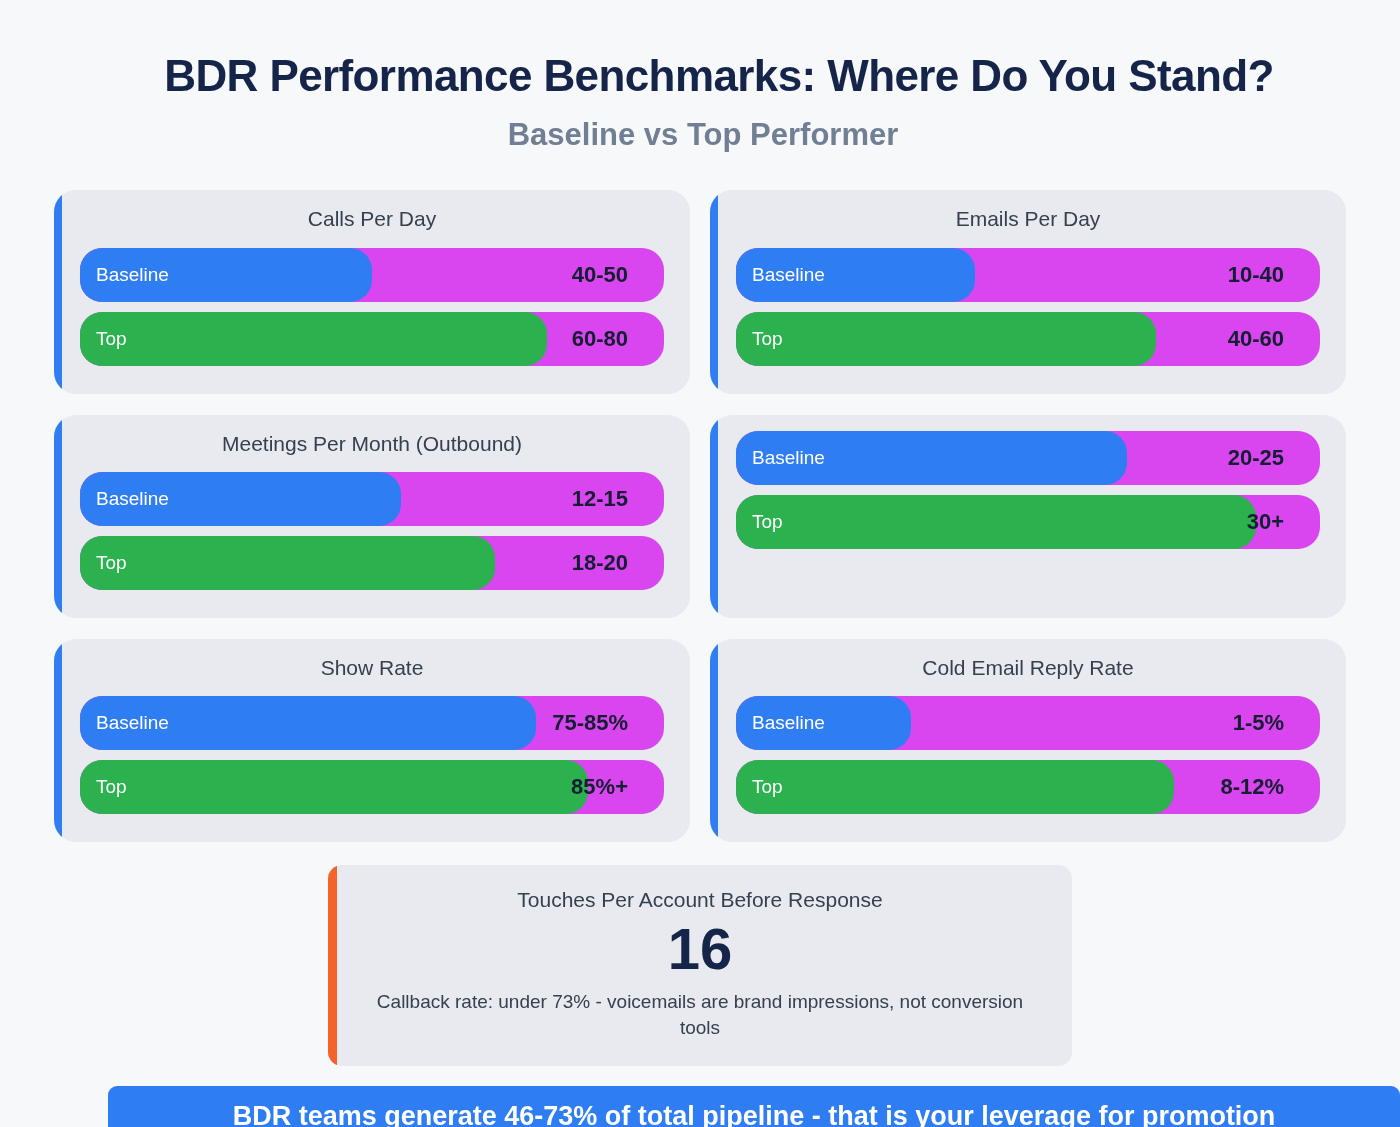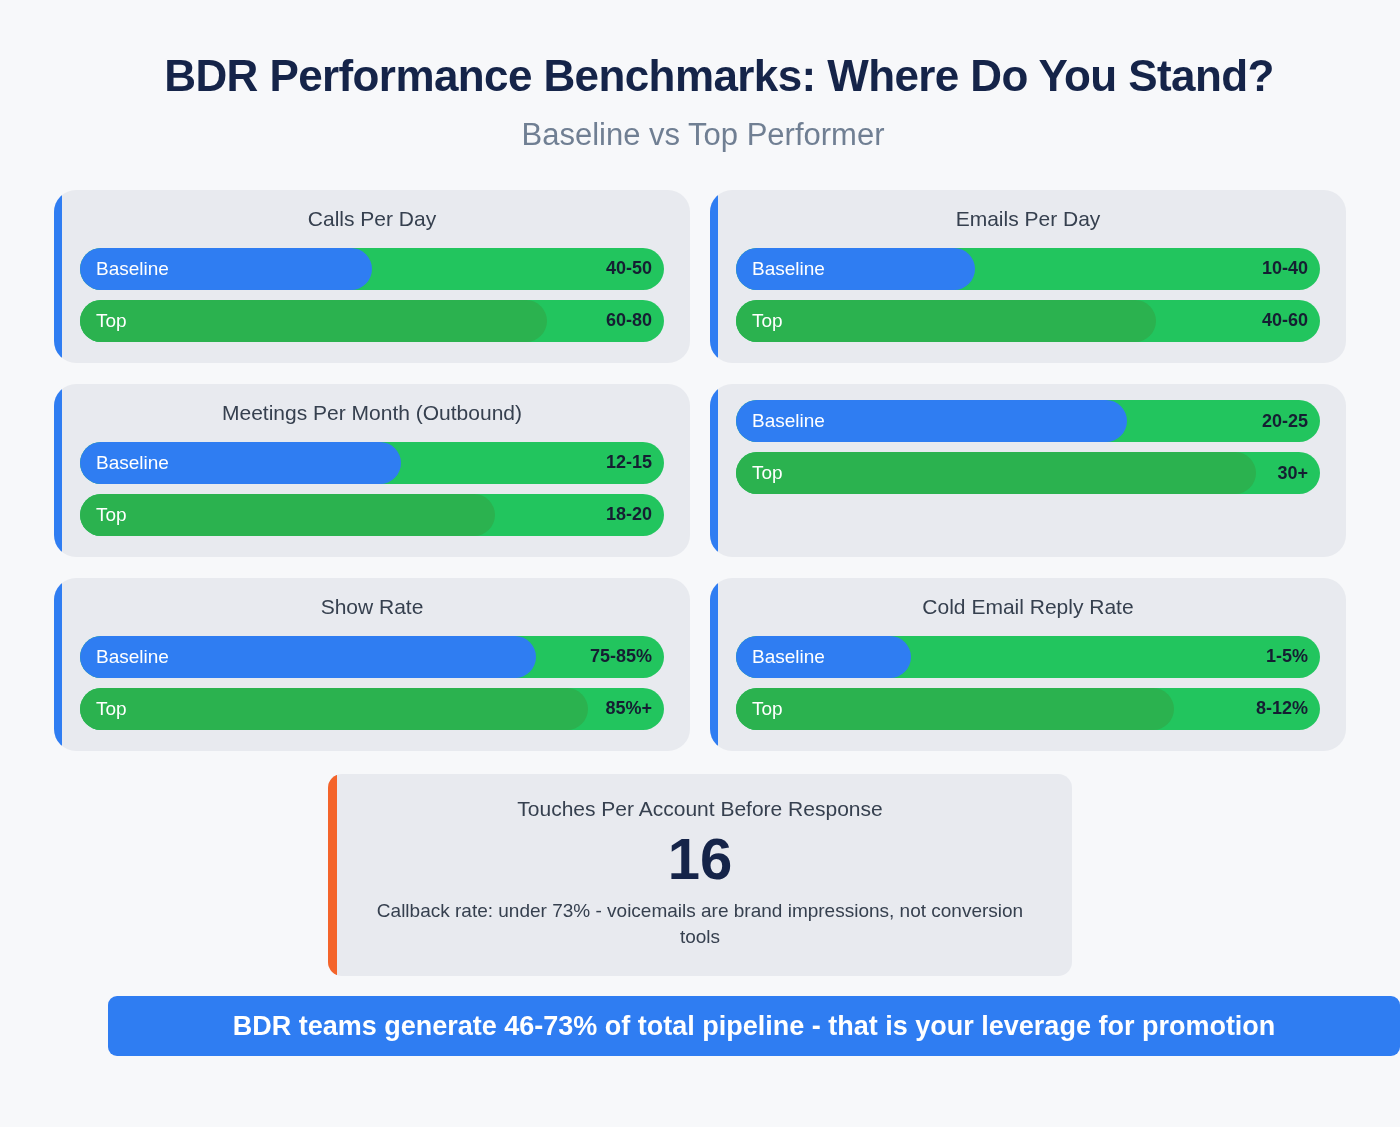--- a/index.html
+++ b/index.html
@@ -27,21 +27,21 @@
     font-size: 44px;
     font-weight: bold;
     color: #152449;
     letter-spacing: -0.6px;
     line-height: 1.1;
     margin-left: 38px;
   }
 
   .sub-title {
     font-size: 31px;
-    font-weight: normal;
+    font-weight: bold;
     color: #707f93;
     margin-top: 18px;
     line-height: 1.1;
     margin-left: 6px;
   }
 
   
   .cards-grid {
     margin: 38px auto 0 auto;
     width: 1292px;
@@ -72,28 +72,28 @@
     text-align: center;
     font-size: 21px;
     color: #36404f;
     margin-bottom: 16px;
     line-height: 1.2;
   }
 
   
   .bar-row {
     position: relative;
-    height: 42px;
-    background: #22c55e;
+    height: 54px;
+    background: #d946ef;
     border-radius: 22px;
     margin-bottom: 10px;
     display: flex;
     align-items: center;
   }
-  .bar-row:last-child { margin-bottom: 0; }
+  .bar-row:last-child { margin-bottom: 8px; }
 
   .bar-fill {
     position: absolute;
     left: 0; top: 0; bottom: 0;
     border-radius: 22px;
     display: flex;
     align-items: center;
     padding-left: 16px;
   }
 
@@ -101,22 +101,22 @@
   .bar-fill.top { background: #2bb24f; }
 
   .bar-label {
     color: #ffffff;
     font-size: 19px;
     white-space: nowrap;
   }
 
   .bar-value {
     position: absolute;
-    right: 12px;
-    font-size: 18px;
+    right: 36px;
+    font-size: 22px;
     font-weight: bold;
     color: #151e32;
     white-space: nowrap;
   }
 
   
   .highlight-wrap {
     display: flex;
     justify-content: center;
     margin-top: 23px;

